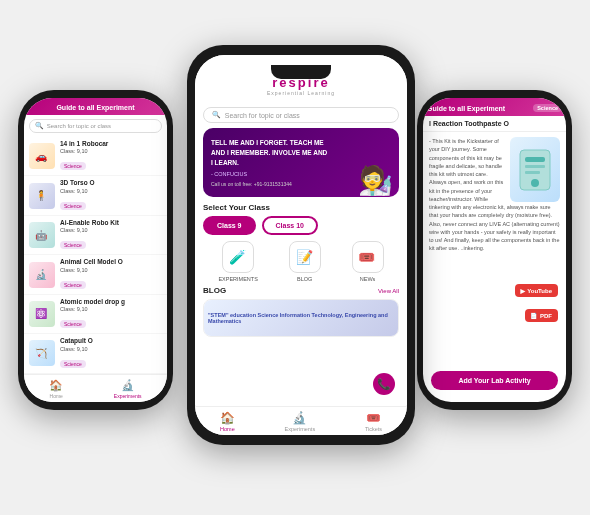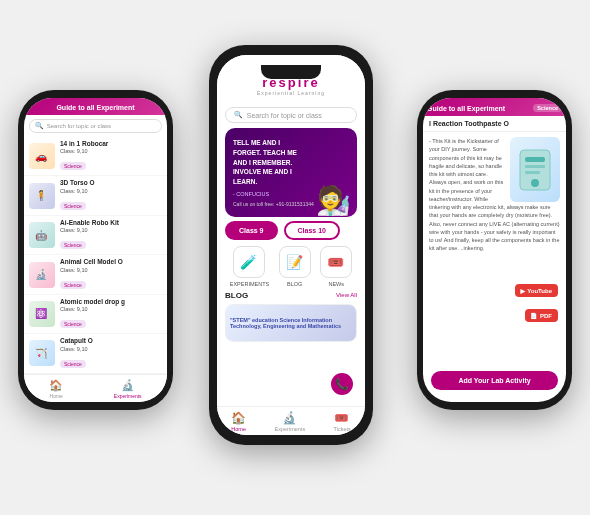--- a/index.html
+++ b/index.html
@@ -35,23 +35,23 @@
     .phone-left .screen {
       position: absolute;
       top: 8px; left: 6px; right: 6px; bottom: 8px;
       background: #fff;
       border-radius: 28px;
       overflow: hidden;
     }
 
     
     .phone-center {
-      width: 164px;
+      width: 228px;
       height: 400px;
-      left: 209px;
+      left: 187px;
       top: 45px;
       z-index: 3;
     }
     .phone-center .screen {
       position: absolute;
       top: 10px; left: 8px; right: 8px; bottom: 10px;
       background: #fff;
       border-radius: 30px;
       overflow: hidden;
     }
@@ -508,20 +508,21 @@
       <span>Search for topic or class</span>
     </div>
     <div class="center-banner">
       <div class="center-banner-quote">TELL ME AND I FORGET.
 TEACH ME AND I REMEMBER.
 INVOLVE ME AND I LEARN.</div>
       <div class="center-banner-author">- CONFUCIUS</div>
       <div class="center-banner-contact">Call us on toll free: +91-9131531344</div>
       <div class="center-banner-figure">🧑‍🔬</div>
     </div>
+    <div class="select-class-label">Select Your Class</div>
     <div class="class-buttons">
       <button class="class-btn active">Class 9</button>
       <button class="class-btn inactive">Class 10</button>
     </div>
     <div class="center-icons-row">
       <div class="center-icon-item">
         <div class="center-icon-box">🧪</div>
         <span>EXPERIMENTS</span>
       </div>
       <div class="center-icon-item">

